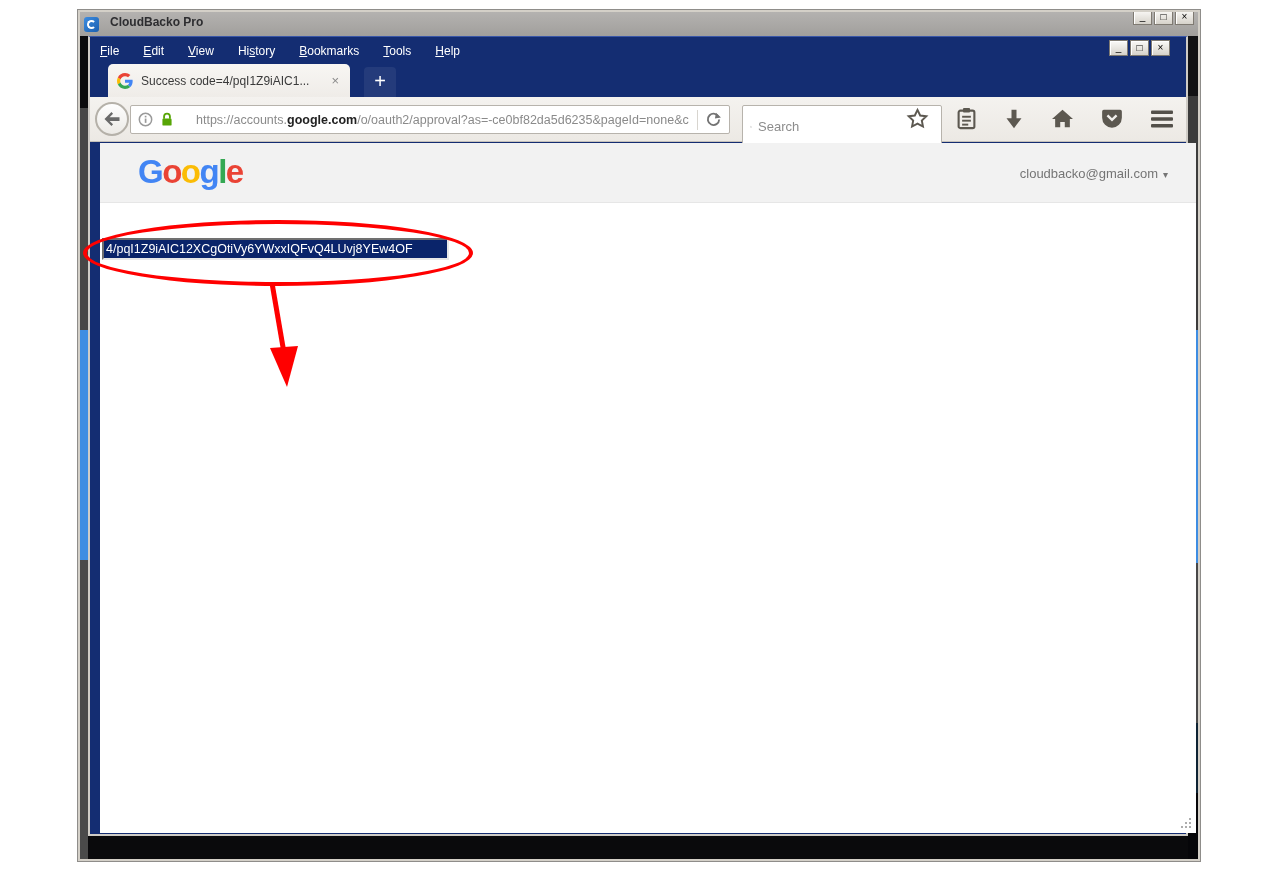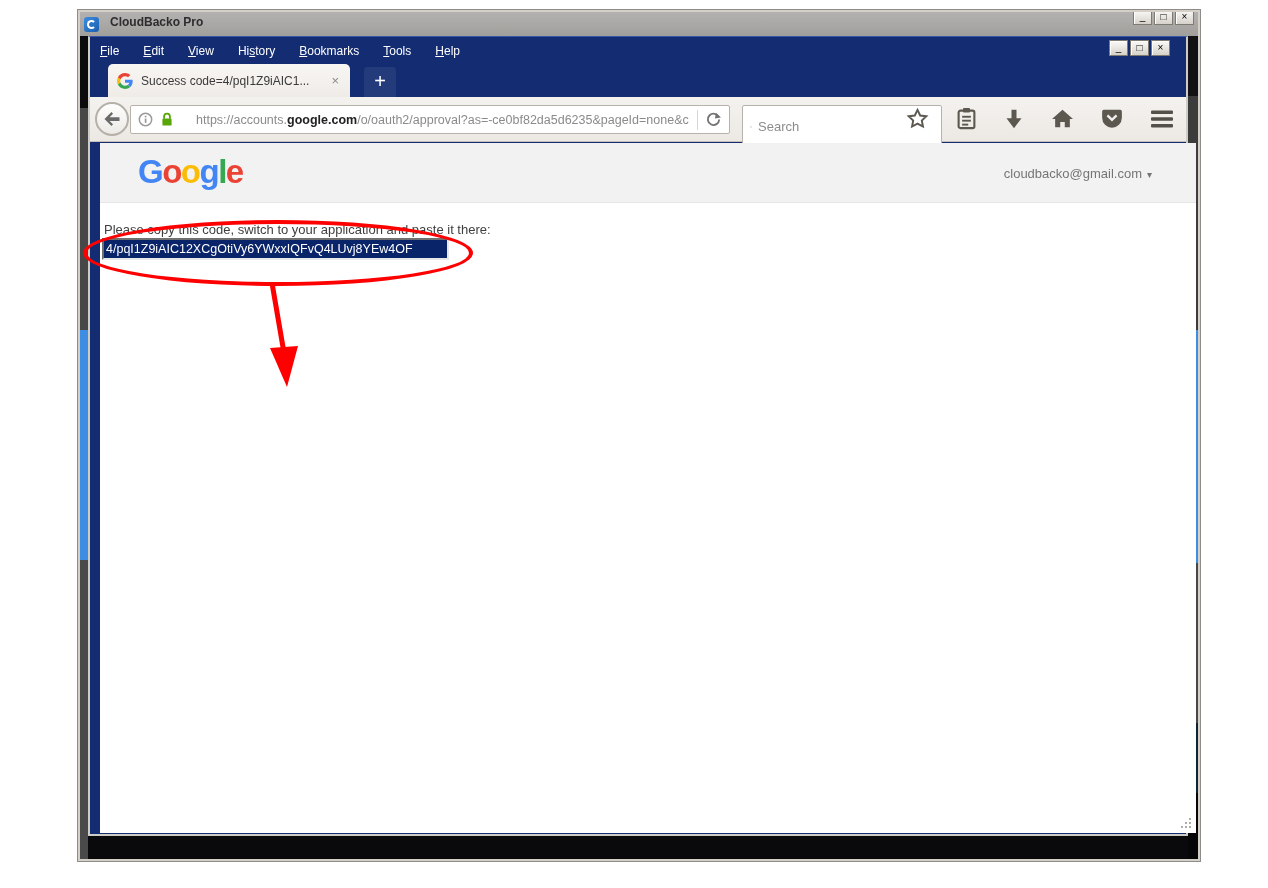--- a/index.html
+++ b/index.html
@@ -66,21 +66,21 @@
     font-family:"Liberation Sans",sans-serif; background:transparent; }
   .searchbox input::placeholder { color:#8c8c8c; }
   .nav-icons { position:absolute; right:12px; top:10px; display:flex; gap:27px; align-items:center; }
   .nav-icons svg { display:block; }
 
   
   .page { position:absolute; left:0; top:106px; width:1096px; height:690px; background:#fff;margin-left:10px; }
   .gband { position:relative; height:60px; background:#f2f2f2; border-bottom:1px solid #e6e6e6; }
   .google-logo { position:absolute; left:38px; top:10px; font-size:33px; font-weight:bold;
     letter-spacing:-1.5px; }
-  .account { position:absolute; right:44px; top:23px; font-size:13px; color:#757575; }
+  .account { position:absolute; right:28px; top:23px; font-size:13px; color:#757575; }
   .account .caret { font-size:10px; margin-left:5px; color:#757575; }
 
   .instruction { position:absolute; left:4px; top:79px; font-size:13px; color:#3f3f3f; }
   .code-box { position:absolute; left:2px; top:95px; width:347px; height:22px; background:#fff;
     border-top:2px solid #707070; border-left:2px solid #707070;
     border-bottom:2px solid #e8e8e8; border-right:2px solid #e8e8e8; overflow:hidden; }
   .code-sel { display:block; height:100%; background:#0a246a; color:#ffffff; font-size:12.5px;
     line-height:18px; padding:0 2px; white-space:nowrap; overflow:hidden; }
 
   .ellipse { position:absolute; left:-17px; top:77px; width:390px; height:66px;
@@ -222,21 +222,20 @@
         </div>
 
         <div class="page">
           <div class="gband">
             <div class="google-logo"><span style="color: rgb(66, 133, 244);">G</span><span style="color: rgb(234, 67, 53);">o</span><span style="color: rgb(251, 188, 5);">o</span><span style="color: rgb(66, 133, 244);">g</span><span style="color: rgb(52, 168, 83);">l</span><span style="color: rgb(234, 67, 53);">e</span></div>
             <div class="account">
               <span>cloudbacko@gmail.com</span><span class="caret">▾</span>
             </div>
           </div>
 
-          <div class="instruction">Please copy this code, switch to your application and paste it there:</div>
 
           <div class="code-box">
             <span class="code-sel">4/pqI1Z9iAIC12XCgOtiVy6YWxxIQFvQ4LUvj8YEw4OF</span>
           </div>
 
           <div class="ellipse"></div>
 
           <svg class="arrow" width="60" height="110" viewBox="0 0 60 110">
             <line x1="22" y1="2" x2="34" y2="72" stroke="#ff0000" stroke-width="5"></line>
             <polygon points="20,67 48,65 37,106" fill="#ff0000"></polygon>

